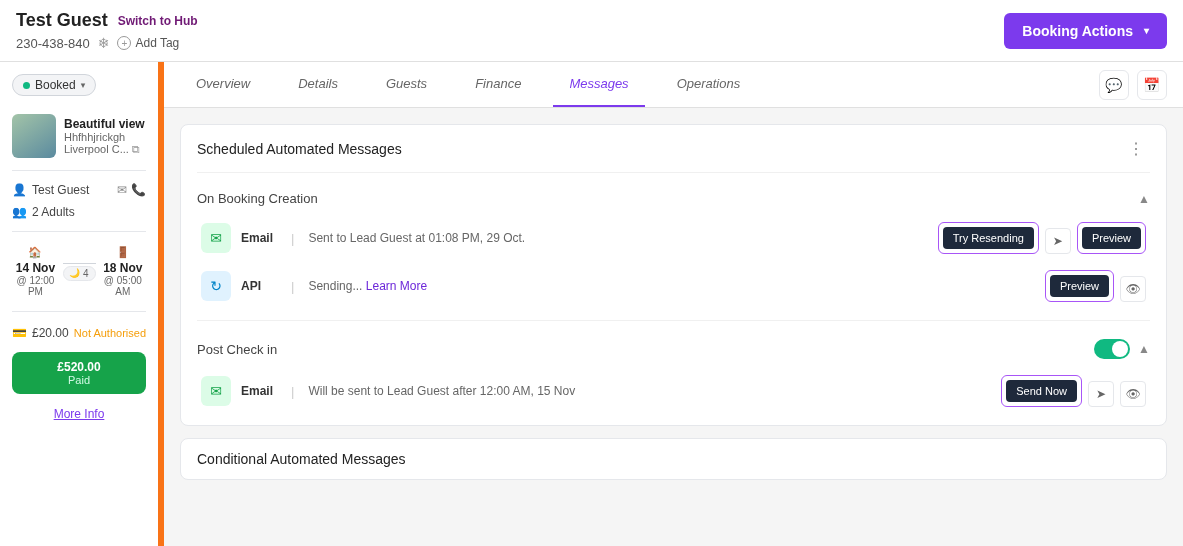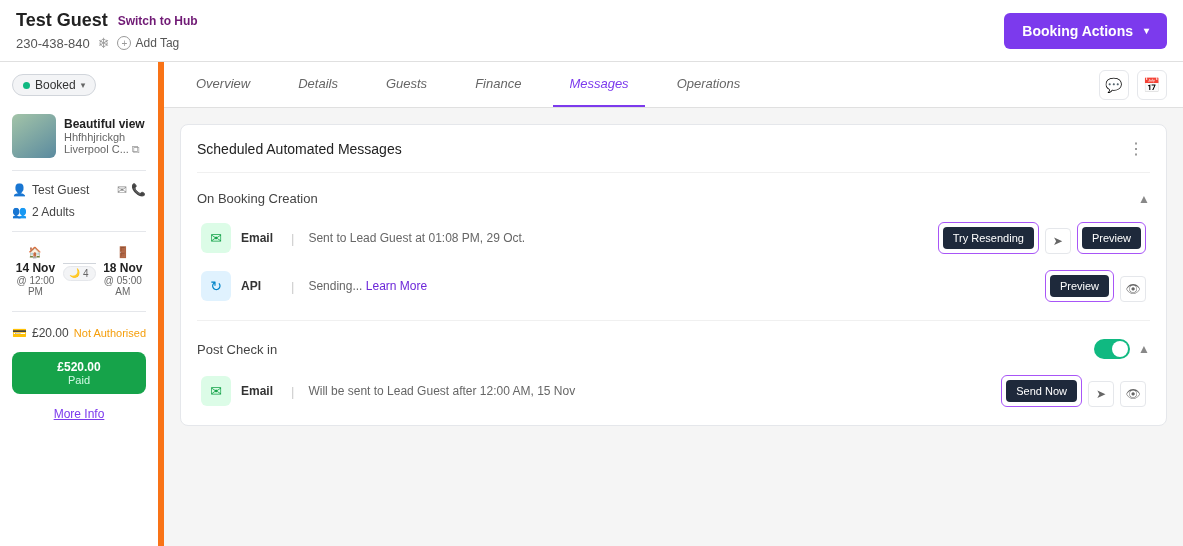--- a/index.html
+++ b/index.html
@@ -317,17 +317,22 @@
                 <div class="highlight-box">
                   <button class="send-now-btn">Send Now</button>
                 </div>
                 <button class="action-btn-small">➤</button>
                 <button class="action-btn-small">👁</button>
               </div>
             </div>
           </div>
         </div>
 
+        <div class="section-card">
+          <div class="section-header">
+            <span class="section-title">Conditional Automated Messages</span>
+          </div>
+        </div>
 
       </div>
     </div>
   </div>
 </div>
 
 </body></html>

